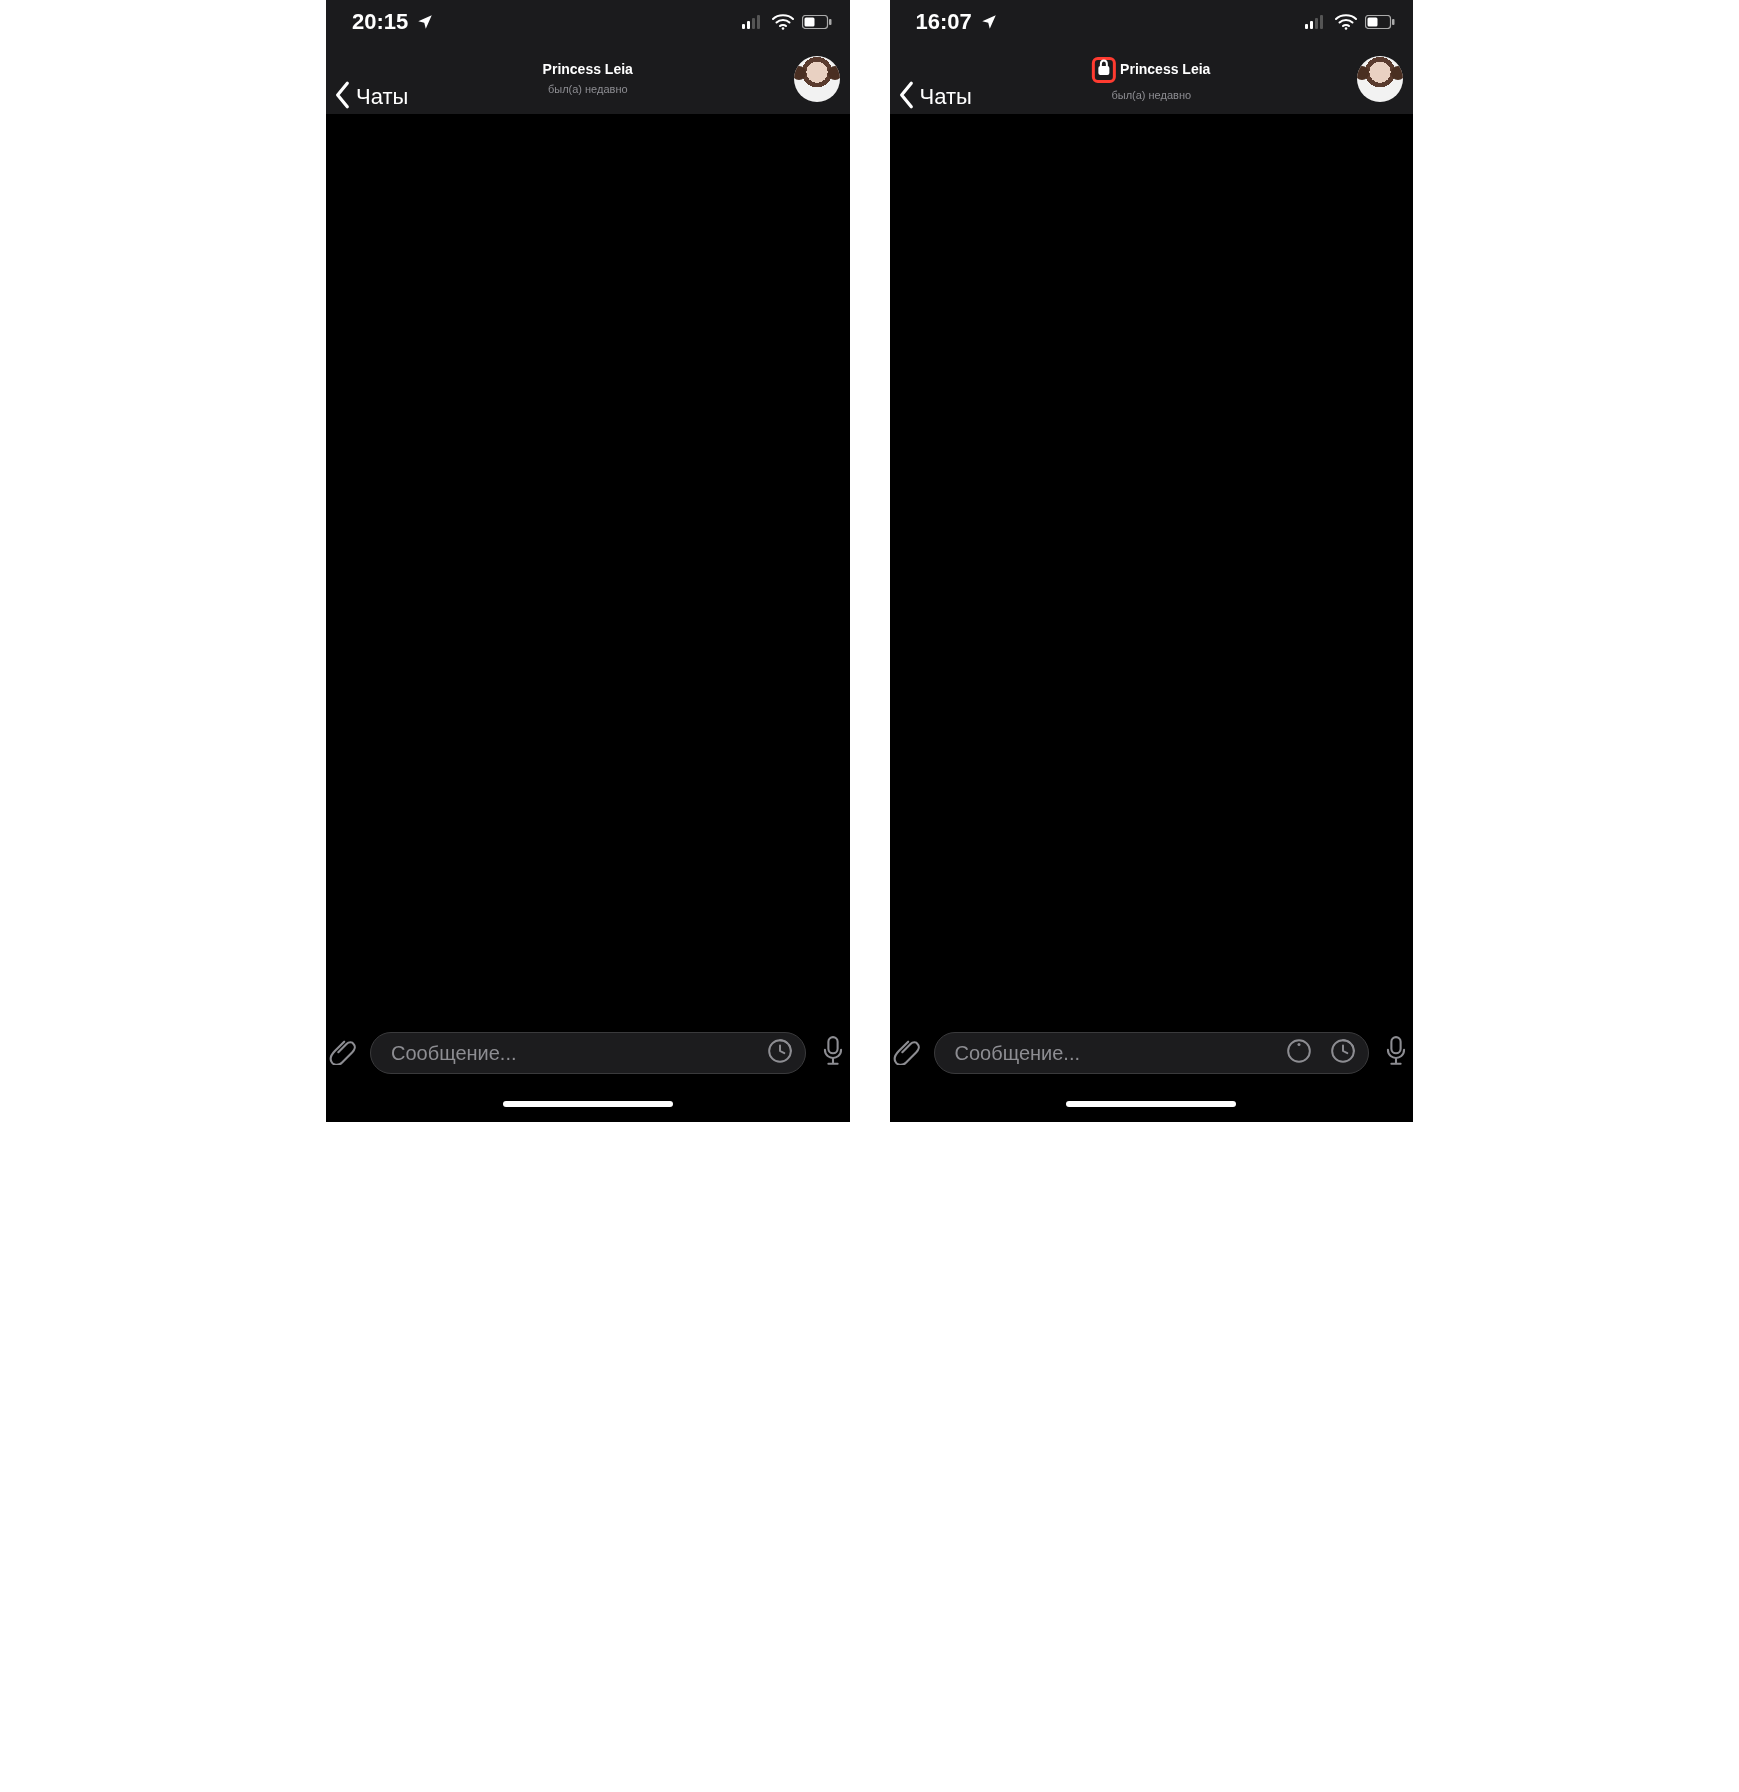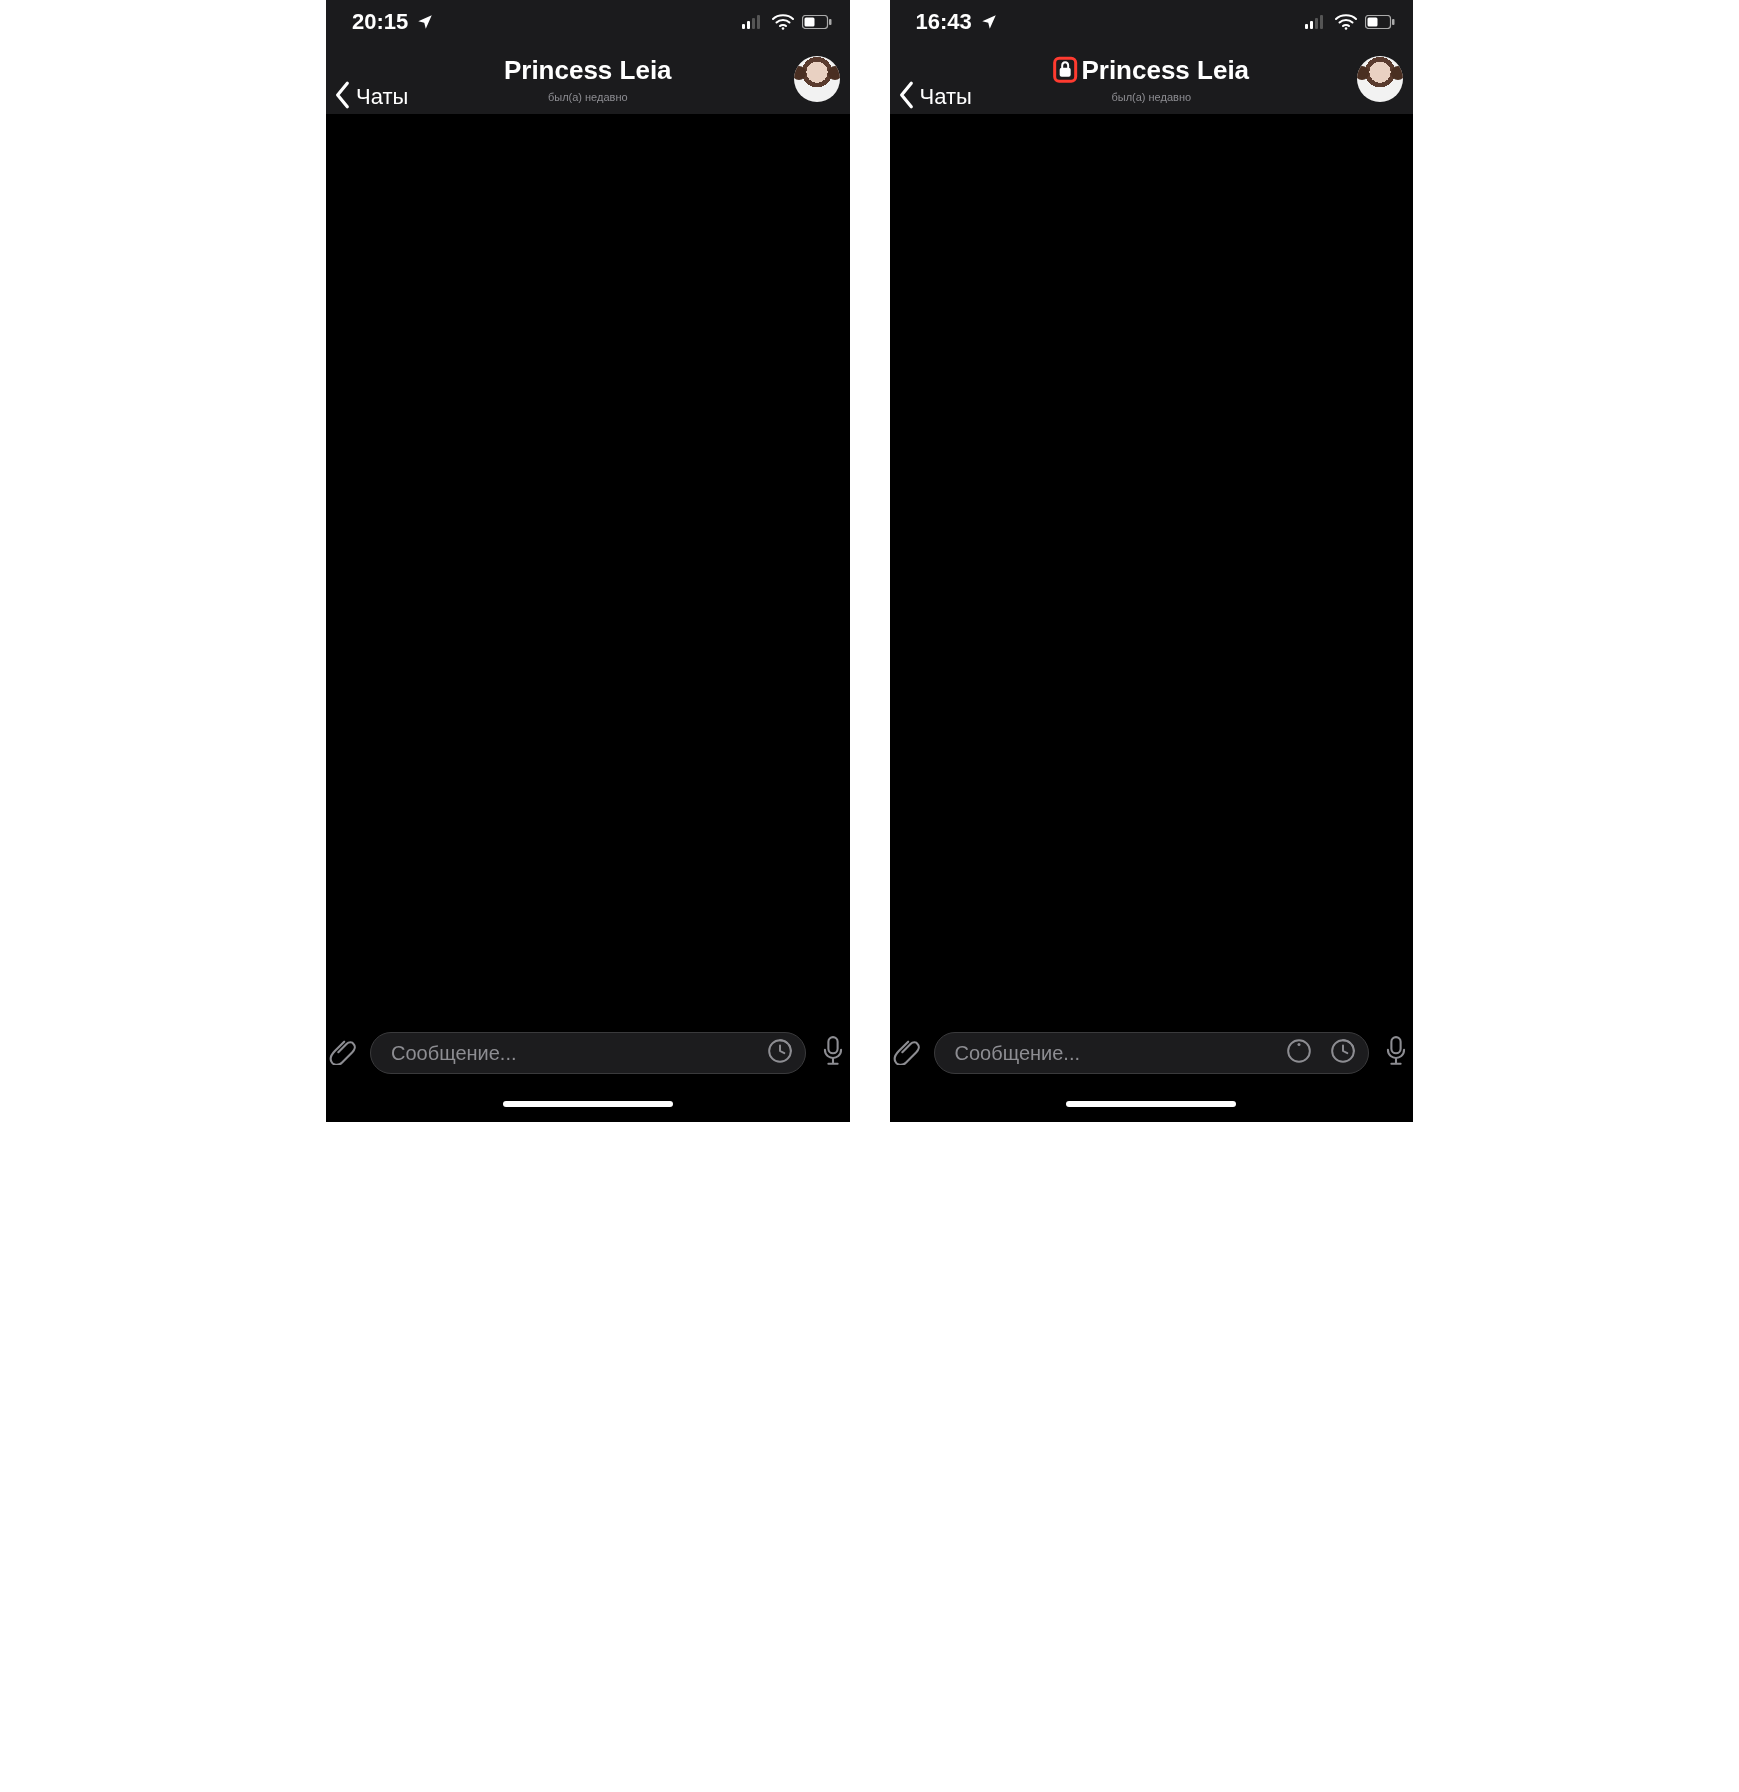--- a/index.html
+++ b/index.html
@@ -88,21 +88,21 @@
     transform: translate(-50%, -50%);
     text-align: center;
     line-height: 1.1;
     white-space: nowrap;
   }
   .title-row {
     display: flex;
     align-items: center;
     justify-content: center;
     gap: 4px;
-    font-size: 26px;
+    font-size: 14px;
     font-weight: 600;
   }
   .subtitle {
     font-size: 11px;
     color: var(--muted);
     margin-top: 6px;
   }
   .lock-highlight {
     position: relative;
     display: inline-flex;
@@ -299,21 +299,21 @@
 
     <div class="home-indicator">
       <div class="bar"></div>
     </div>
   </div>
 
   <div class="phone">
 
     <div class="statusbar">
       <div class="left">
-        <span>16:43</span>
+        <span>16:07</span>
         <span class="loc-icon">
           <svg width="18" height="18" viewBox="0 0 24 24" fill="none">
               <path d="M3 11 L21 3 L13 21 L11 13 Z" fill="#ffffff"></path>
             </svg>
         </span>
       </div>
       <div class="right">
         <span class="signal-icon">
           <svg width="22" height="14" viewBox="0 0 22 14">
               <rect x="0" y="9" width="3" height="5" rx="1" fill="#fff"></rect>

